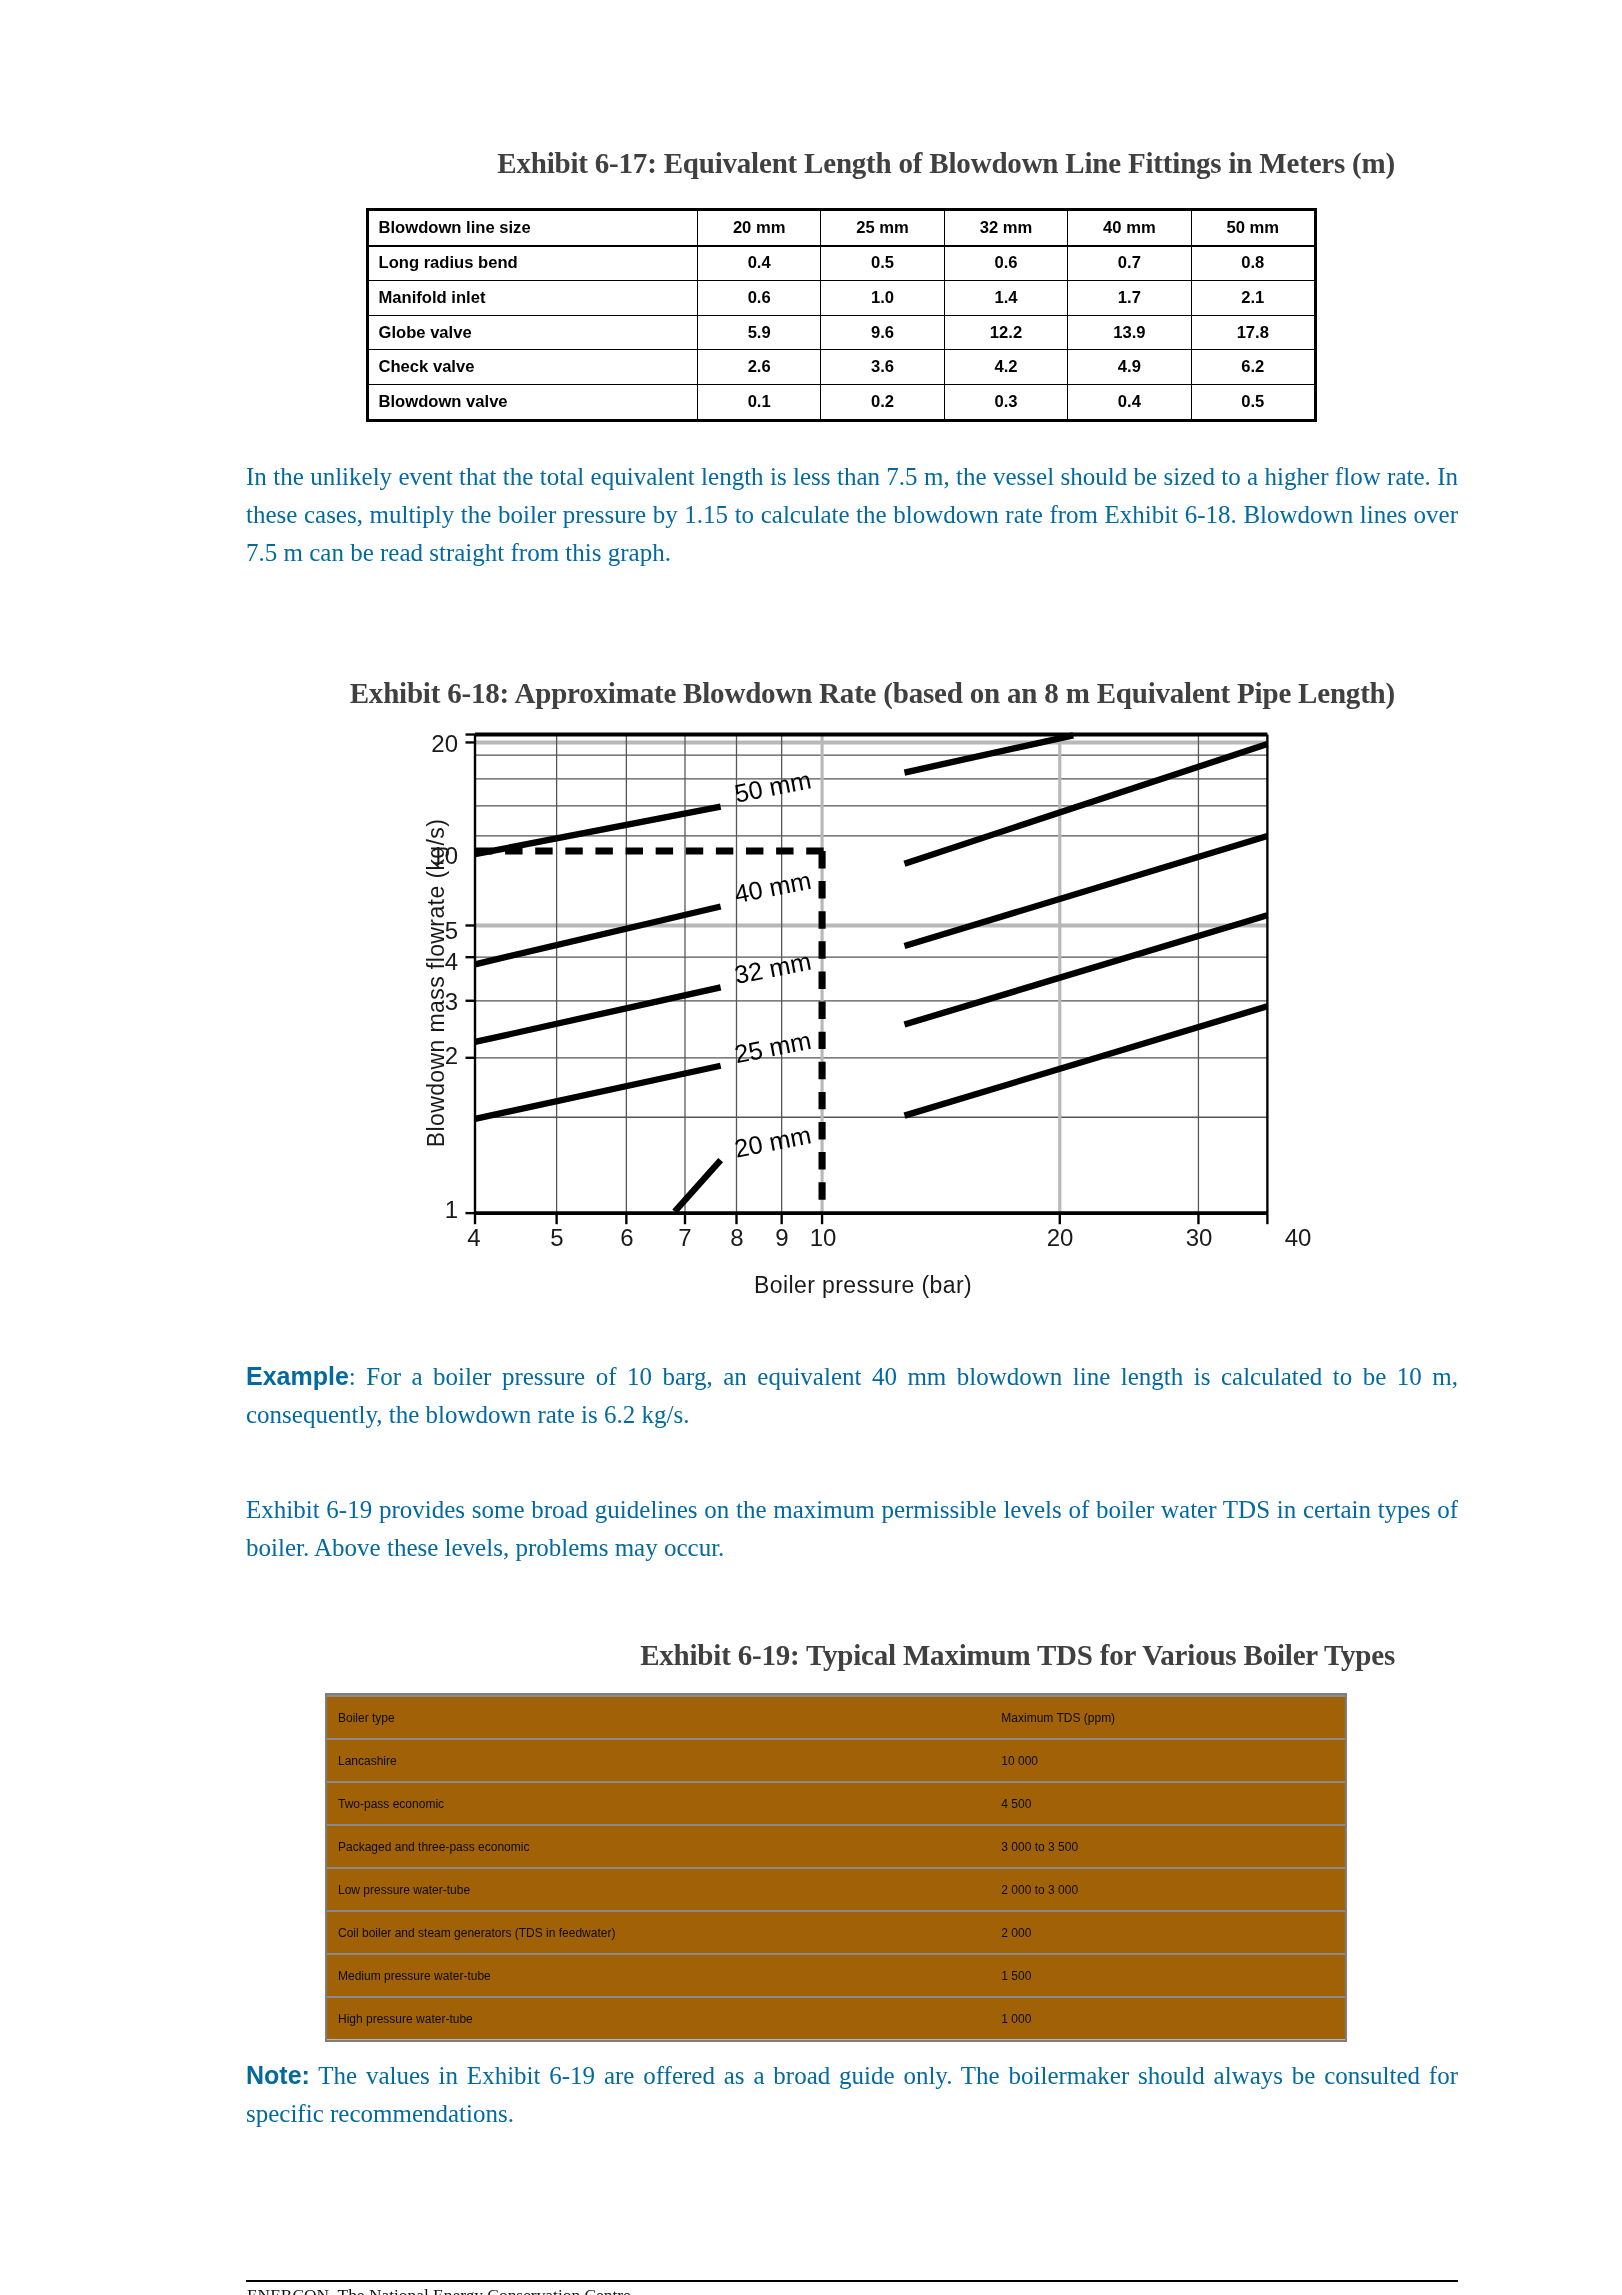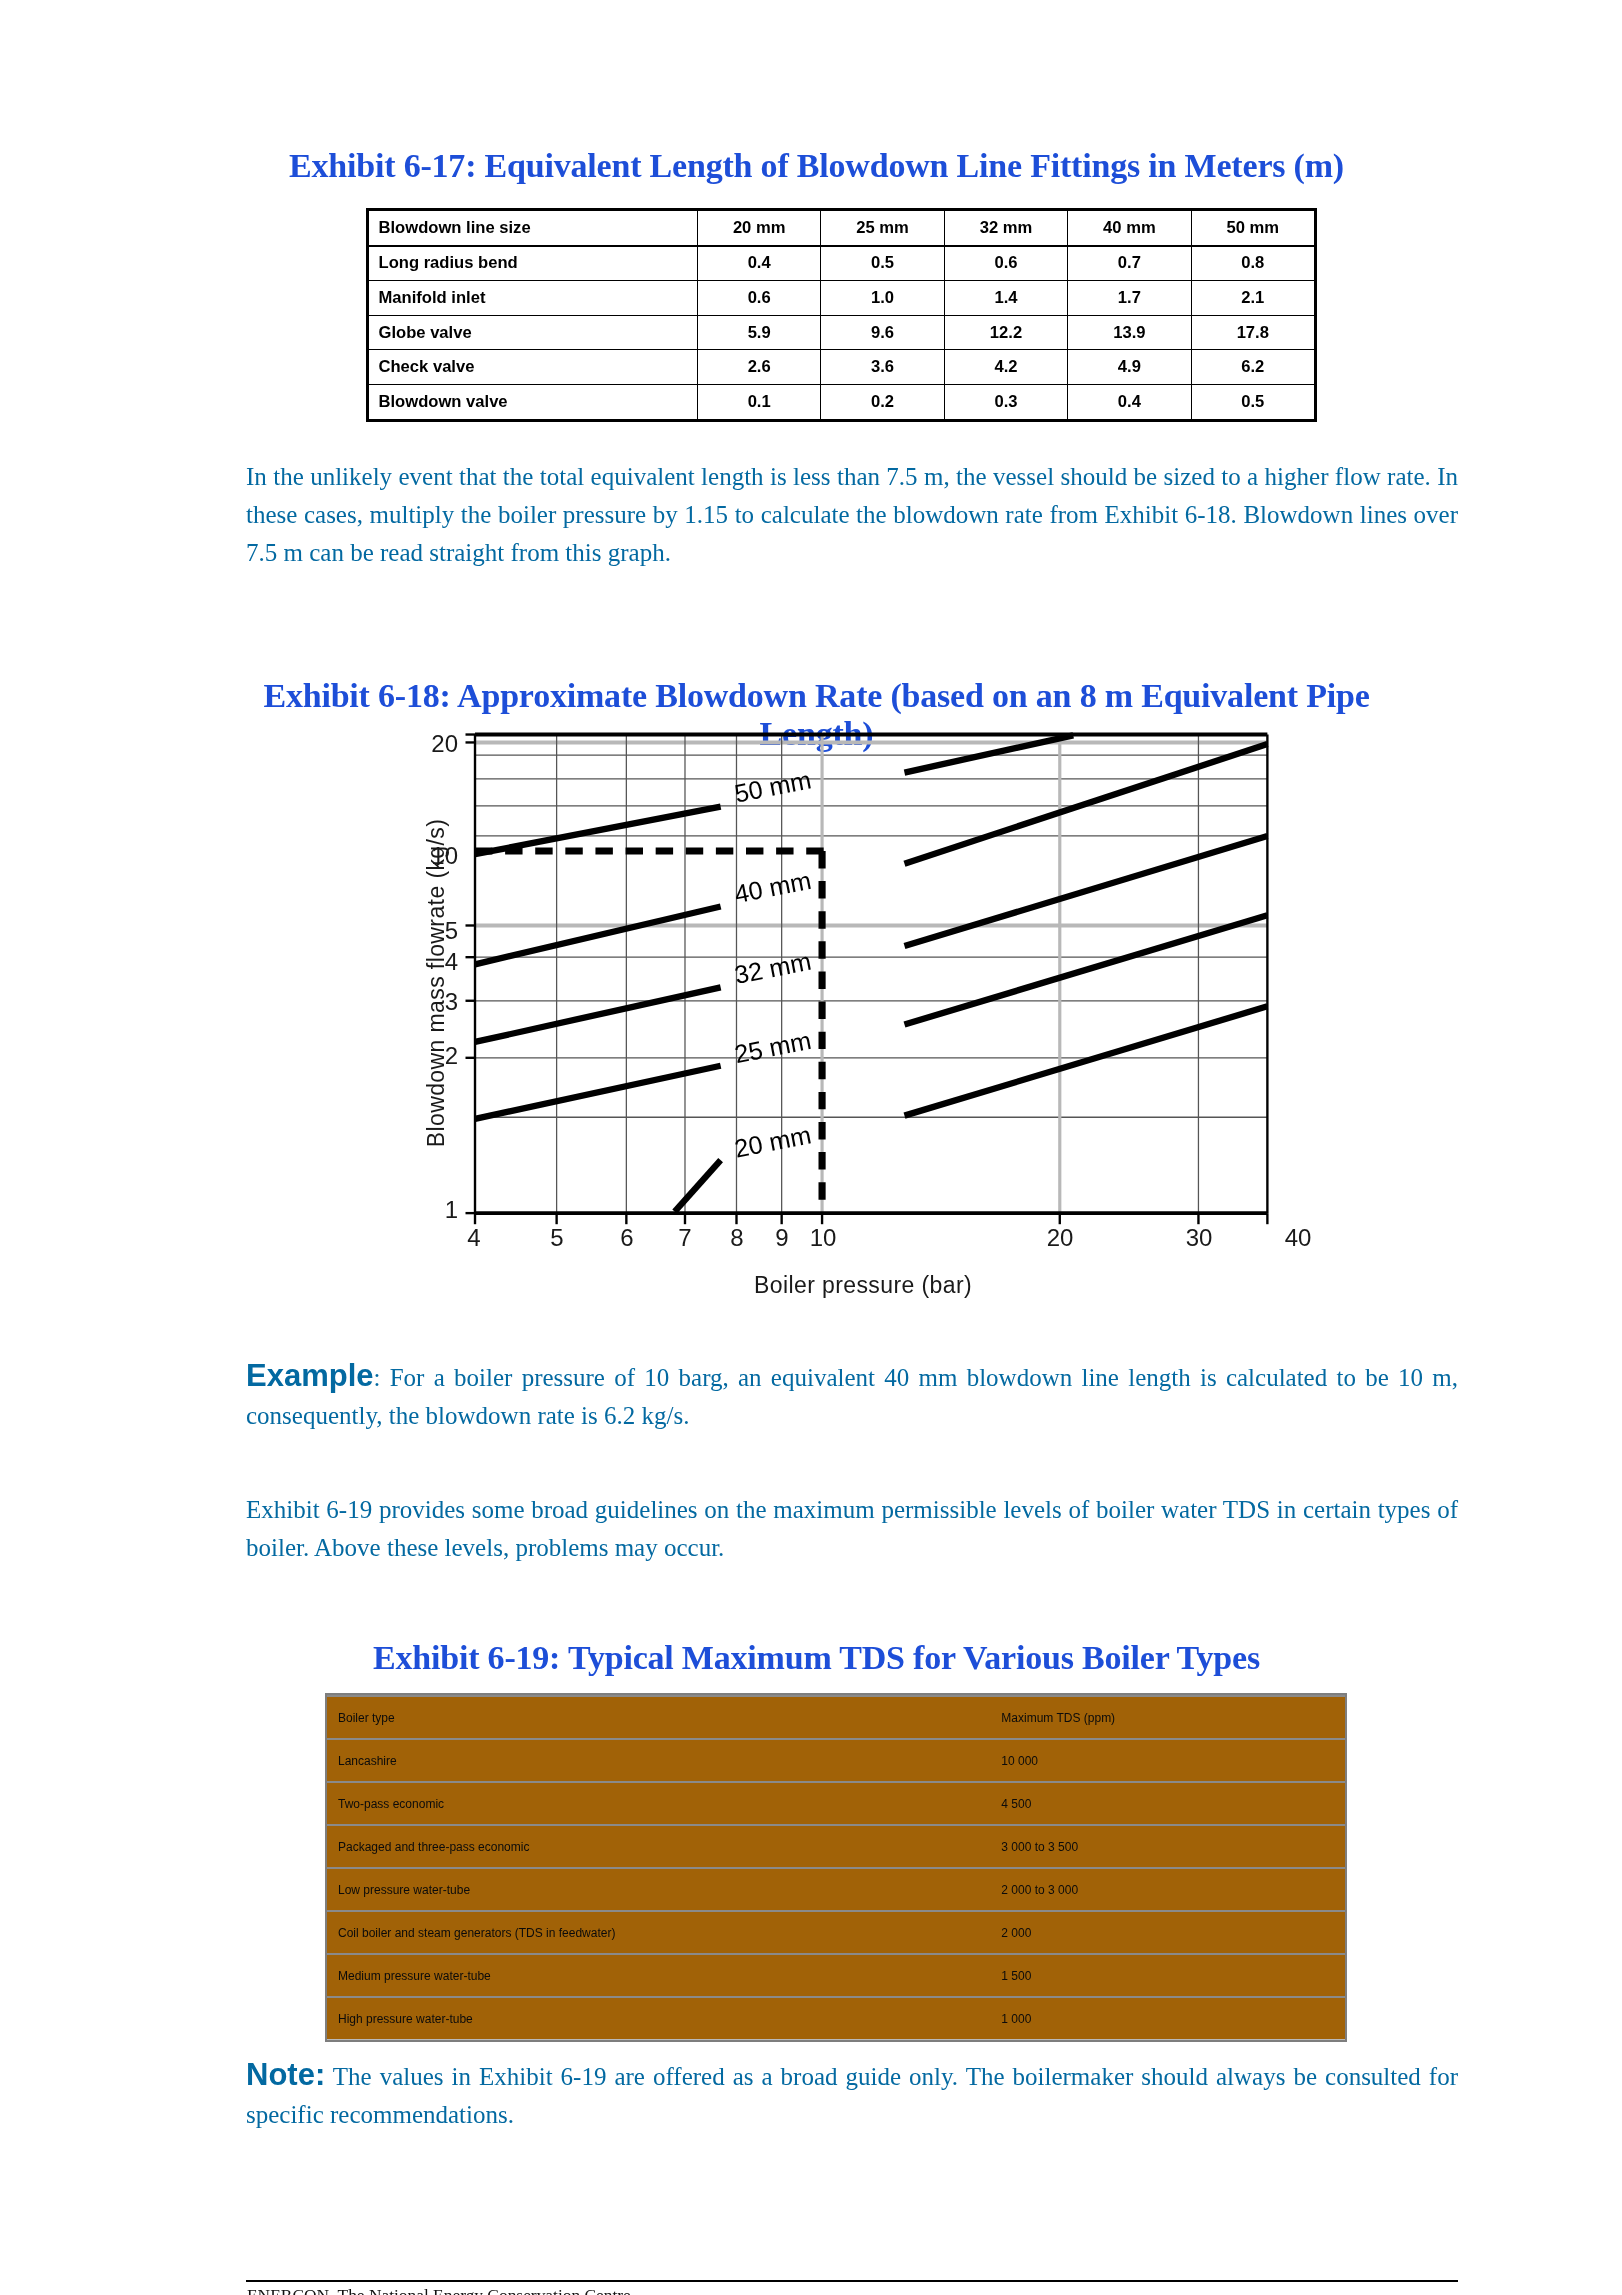--- a/index.html
+++ b/index.html
@@ -17,35 +17,35 @@
   }
   .page {
     position: absolute;
     left: 0; top: 0;
     width: 1623px;
     height: 2295px;
   }
 
   
   .exhibit-title {
-    text-align: center;
+    text-align: right;
     font-family: "Liberation Serif", serif;
     font-weight: bold;
-    font-size: 34px;
+    font-size: 29px;
     letter-spacing: -0.2px;
-    color: #1d4ed8;
+    color: #404040;
   }
   .body-text {
     font-family: "Liberation Serif", serif;
     font-size: 25px;
     line-height: 38px;
     text-align: justify;
     color: #0369a1;
   }
-  .body-text b { font-family: "Liberation Sans", sans-serif; font-weight: bold; font-size: 31px;}
+  .body-text b { font-family: "Liberation Sans", sans-serif; font-weight: bold; font-size: 25px;}
 
   
   .tbl617 {
     border-collapse: collapse;
     font-family: "Liberation Sans", sans-serif;
     font-weight: bold;
     font-size: 16.6px;
     width: 100%;
     table-layout: fixed;
     background: #fff;

